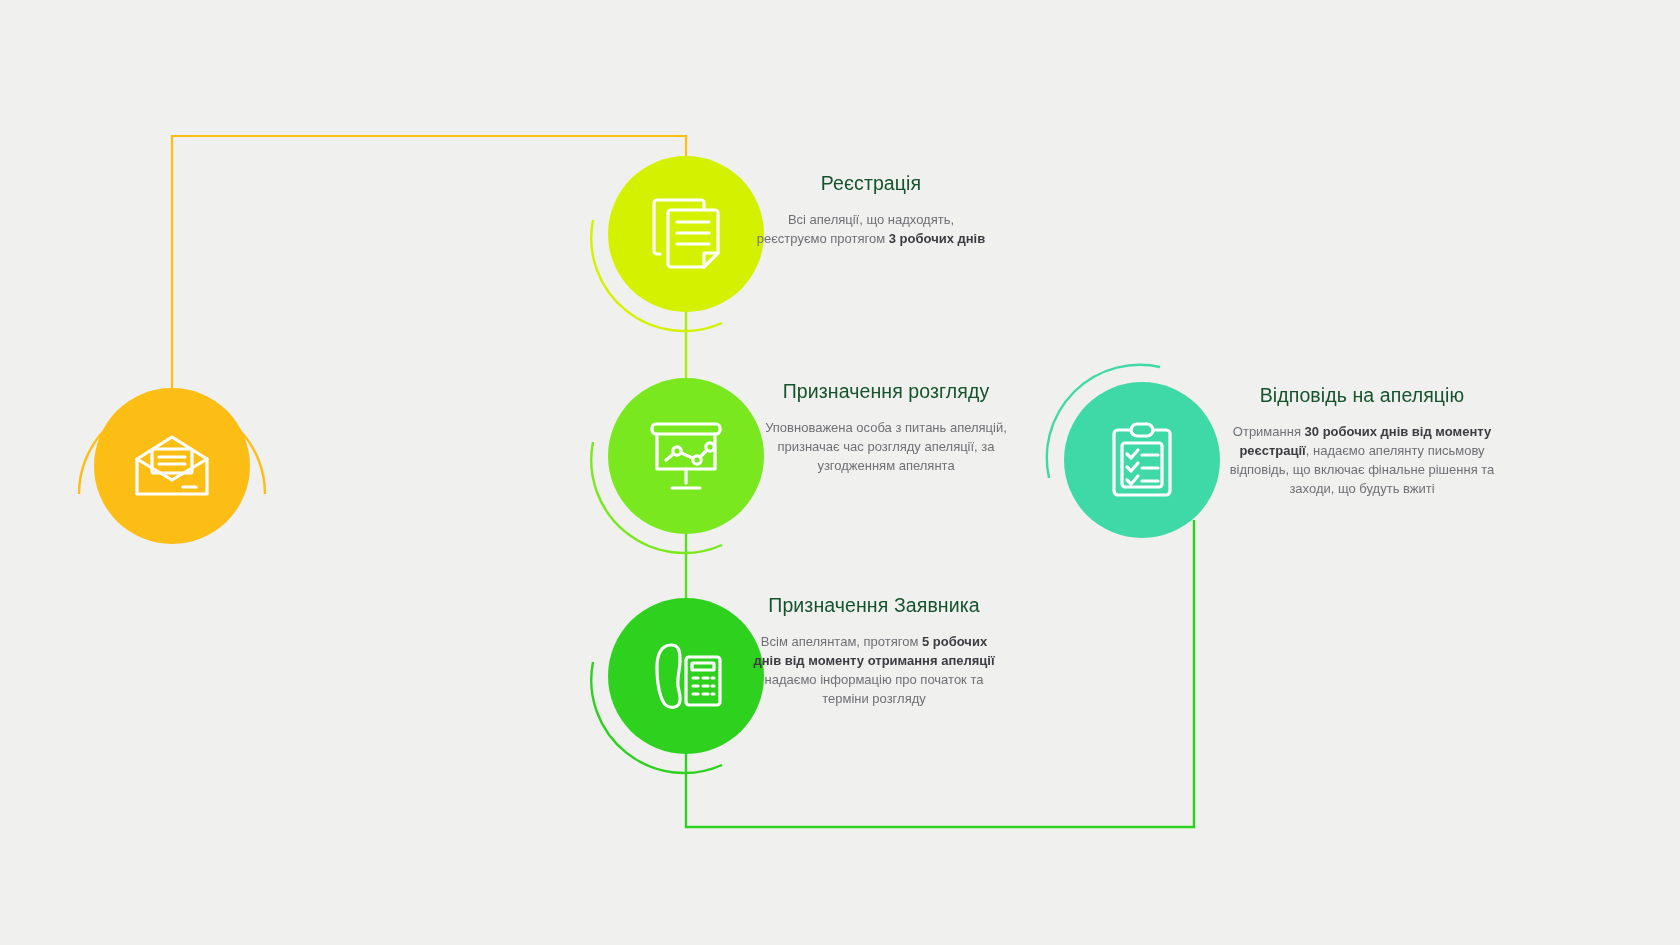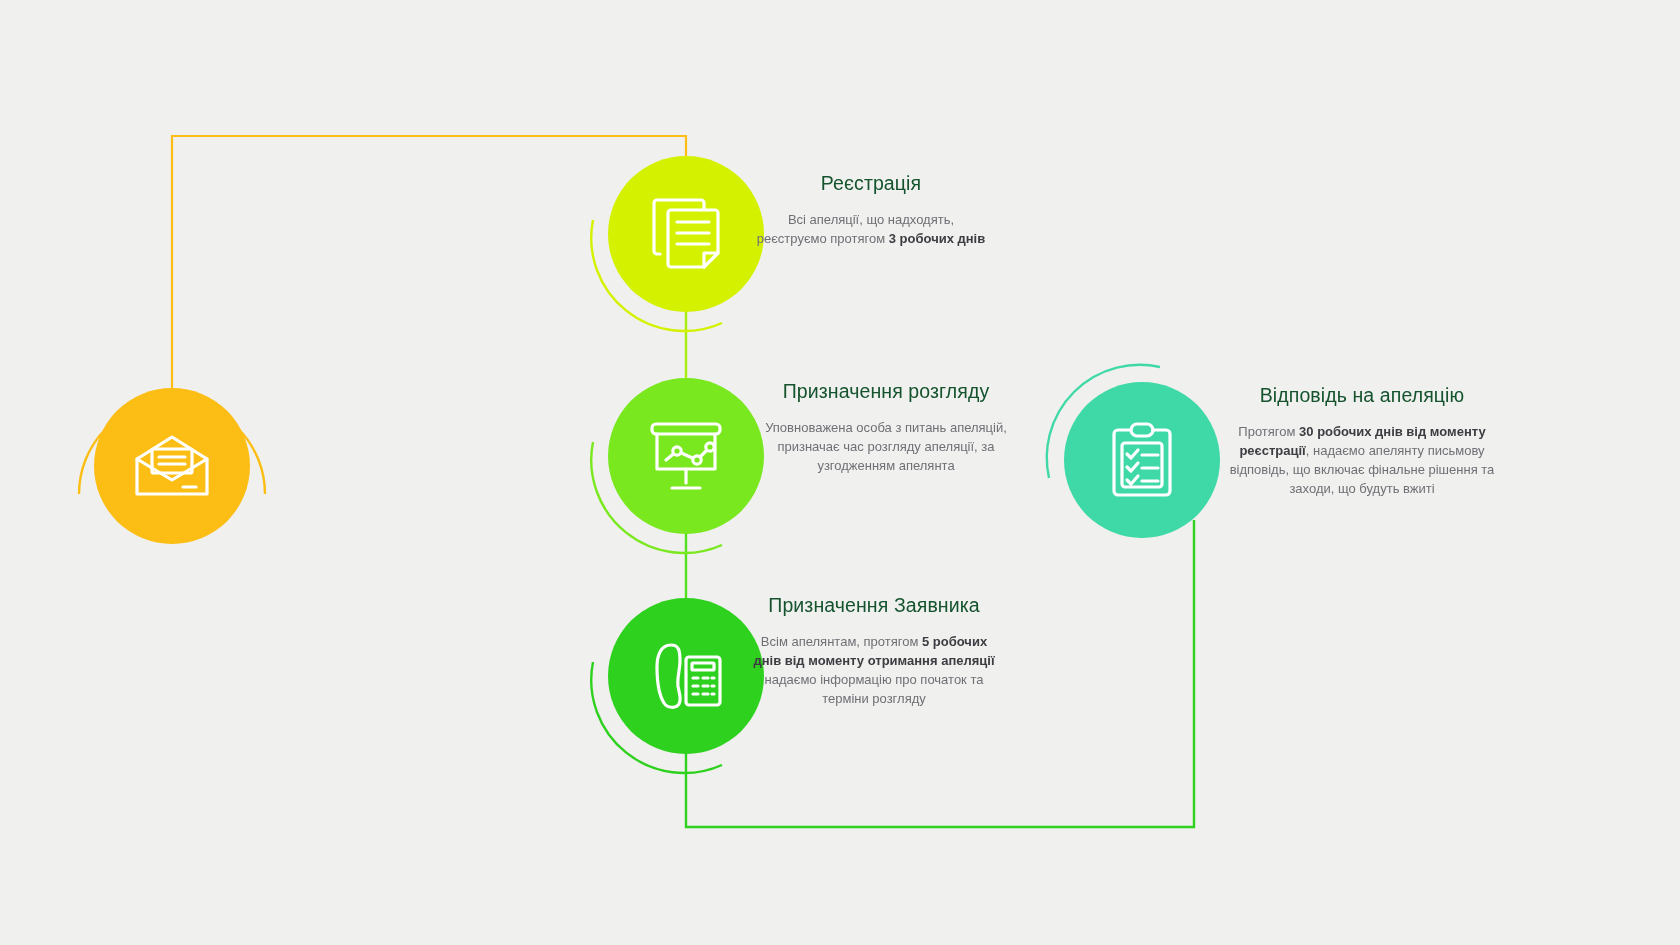--- a/index.html
+++ b/index.html
@@ -218,16 +218,16 @@
           <line x1="33" y1="47" x2="49" y2="47"></line>
           <polyline points="18,59 22,63 29,55"></polyline>
           <line x1="33" y1="60" x2="49" y2="60"></line>
         </svg>
       </div>
     </div>
   </div>
 
   <div class="txt" style="left:1228px; top:368px; width:268px;margin-top:16px;">
     <h3>Відповідь на апеляцію</h3>
-    <p><span>Протягом </span><b>30 робочих днів від моменту реєстрації</b><span>, надаємо апелянту письмову відповідь, що включає фінальне рішення та заходи, що будуть вжиті</span></p>
+    <p><span>Отримання </span><b>30 робочих днів від моменту реєстрації</b><span>, надаємо апелянту письмову відповідь, що включає фінальне рішення та заходи, що будуть вжиті</span></p>
   </div>
 
 </div>
 
 </body></html>

